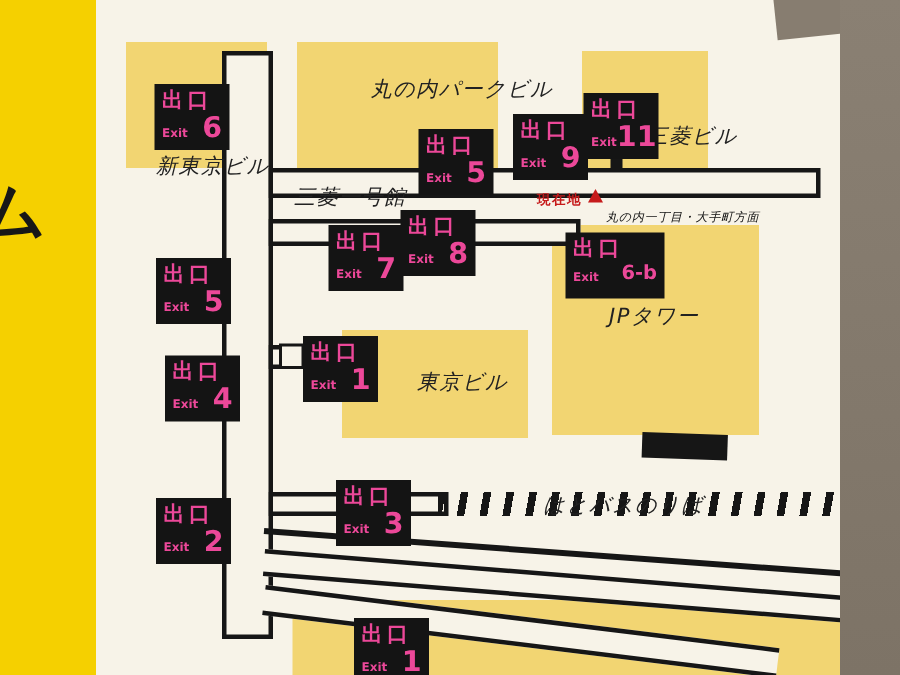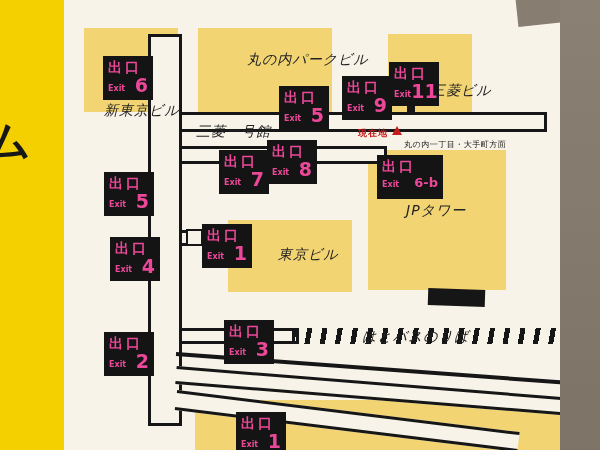--- a/index.html
+++ b/index.html
@@ -26,21 +26,21 @@
         padding:3px 5px;box-sizing:border-box;z-index:6;}
   .ebox.wide{width:66px;}
   .exit-jp{font-size:14px;font-weight:bold;letter-spacing:3px;line-height:1.15;}
   .exit-row{display:flex;align-items:flex-end;justify-content:space-between;margin-top:2px;}
   .exit-en{font-size:8px;font-weight:bold;line-height:1;}
   .exit-num{font-size:19px;font-weight:bold;line-height:0.85;}
   .ebox.wide .exit-num{font-size:13px;line-height:1;}
   .red-label{position:absolute;left:358px;top:127px;font-size:9px;font-weight:bold;color:#c61b1b;z-index:6;letter-spacing:1px;}
   .red-tri{position:absolute;left:392px;top:126px;width:0;height:0;z-index:6;
            border-left:5px solid transparent;border-right:5px solid transparent;border-bottom:9px solid #c61b1b;}
-  .dir-label{position:absolute;left:404px;top:139px;font-size:8px;color:#111;z-index:6;white-space:nowrap;letter-spacing:0.5px;}
+  .dir-label{position:absolute;left:404px;top:139px;font-size:8px;color:#111;z-index:6;white-space:nowrap;letter-spacing:0.5px;font-style:italic;}
   .wall{position:absolute;left:560px;top:0;width:40px;height:450px;z-index:8;
         background:linear-gradient(180deg,#8a8073,#7d7366);}
   .wall-corner{position:absolute;left:516px;top:-20px;width:96px;height:42px;background:#877d70;
                transform:rotate(-6deg);z-index:8;}
 </style>
 </head>
 <body>
 
 <div class="scene">
 

